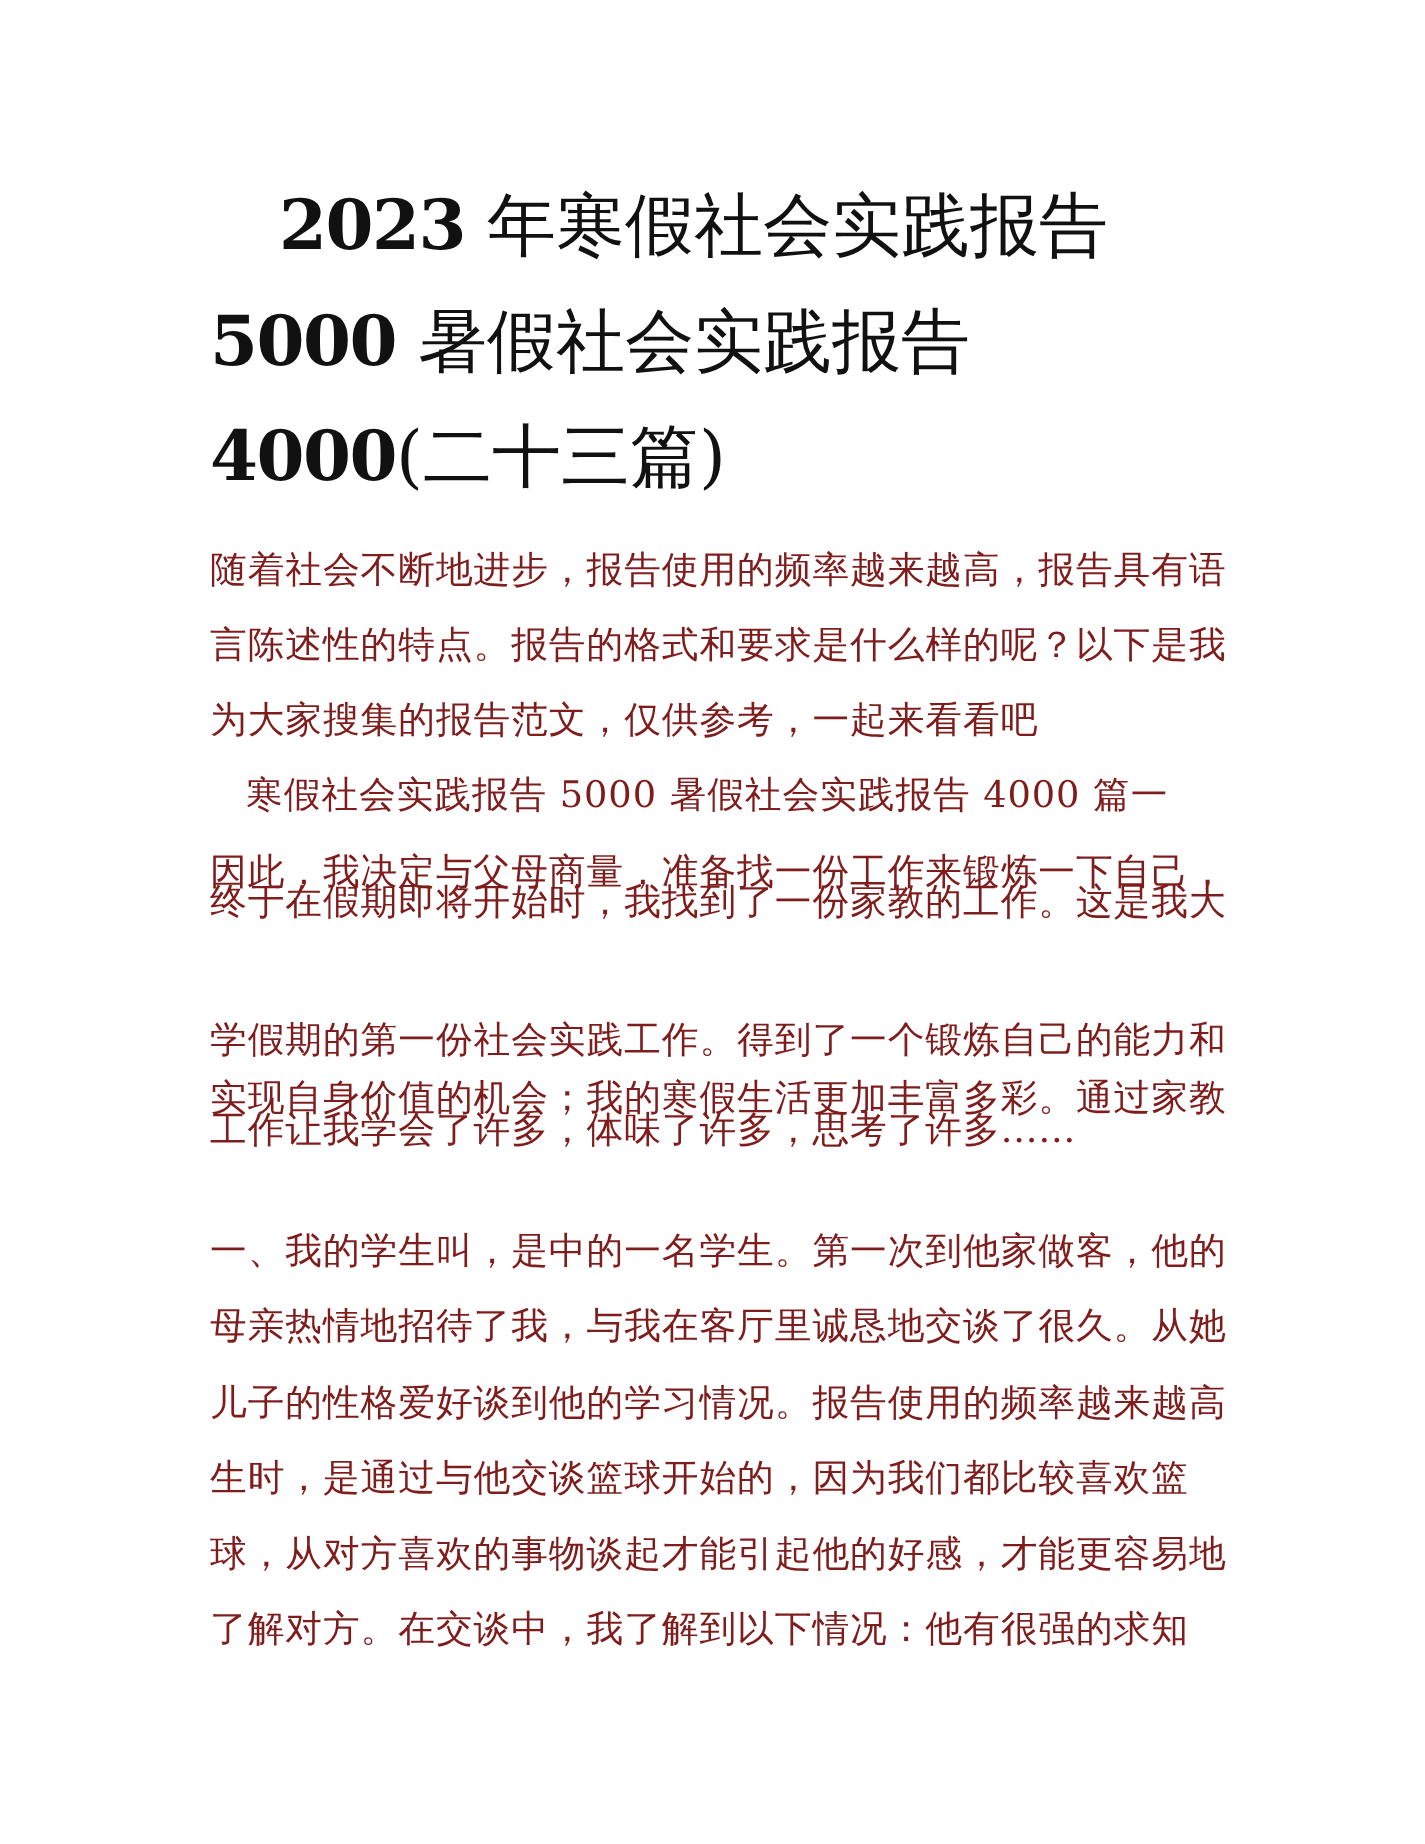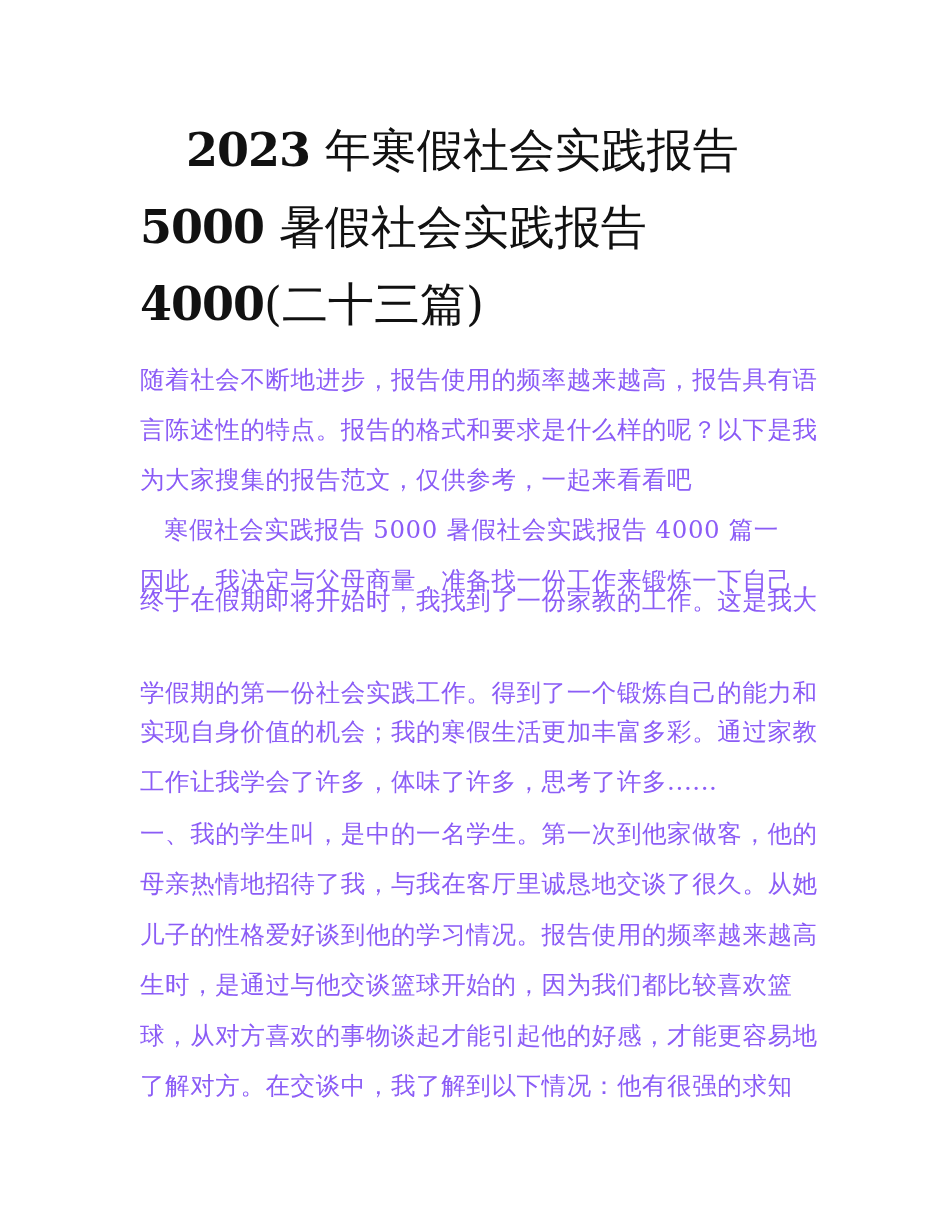--- a/index.html
+++ b/index.html
@@ -38,21 +38,21 @@
     }
     .title-line .cjk {
       font-weight: normal;
     }
     .body-line {
       position: absolute;
       left: 140px;
       font-size: 24.5px;
       line-height: 30px;
       white-space: nowrap;
-      color: #8b5cf6;
+      color: #7f1d1d;
       letter-spacing: 0.6px;
       text-align: right;
     }
   </style>
 </head>
 <body>
 
 <div class="page">
 
   <div>
@@ -67,21 +67,21 @@
     <div class="body-line" style="top:465px;">为大家搜集的报告范文，仅供参考，一起来看看吧</div>
   </div>
 
   <div class="body-line" style="top:515px;margin-left:24px;">寒假社会实践报告 5000 暑假社会实践报告 4000 篇一</div>
 
   <div>
     <div class="body-line" style="top:566px;">因此，我决定与父母商量，准备找一份工作来锻炼一下自己，</div>
     <div class="body-line" style="top:586px;">终于在假期即将开始时，我找到了一份家教的工作。这是我大</div>
     <div class="body-line" style="top:667px;margin-top:11px;">学假期的第一份社会实践工作。得到了一个锻炼自己的能力和</div>
     <div class="body-line" style="top:717px;">实现自身价值的机会；我的寒假生活更加丰富多彩。通过家教</div>
-    <div class="body-line" style="top:767px;">工作让我学会了许多，体味了许多，思考了许多......</div>
+    <div class="body-line" style="top:738px;">工作让我学会了许多，体味了许多，思考了许多......</div>
   </div>
 
   <div>
     <div class="body-line" style="top:819px;">一、我的学生叫，是中的一名学生。第一次到他家做客，他的</div>
     <div class="body-line" style="top:869px;">母亲热情地招待了我，与我在客厅里诚恳地交谈了很久。从她</div>
     <div class="body-line" style="top:920px;">儿子的性格爱好谈到他的学习情况。报告使用的频率越来越高</div>
     <div class="body-line" style="top:970px;">生时，是通过与他交谈篮球开始的，因为我们都比较喜欢篮</div>
     <div class="body-line" style="top:1021px;">球，从对方喜欢的事物谈起才能引起他的好感，才能更容易地</div>
     <div class="body-line" style="top:1071px;">了解对方。在交谈中，我了解到以下情况：他有很强的求知</div>
   </div>

